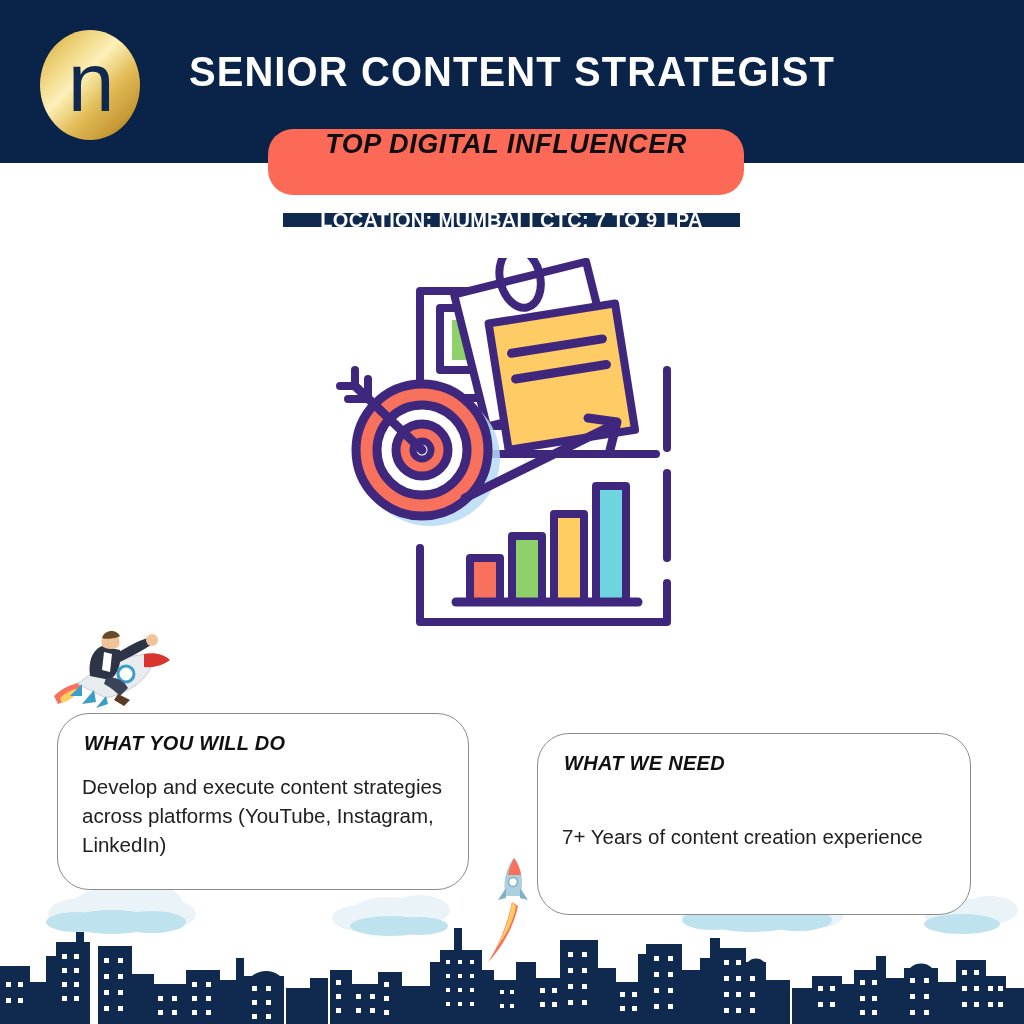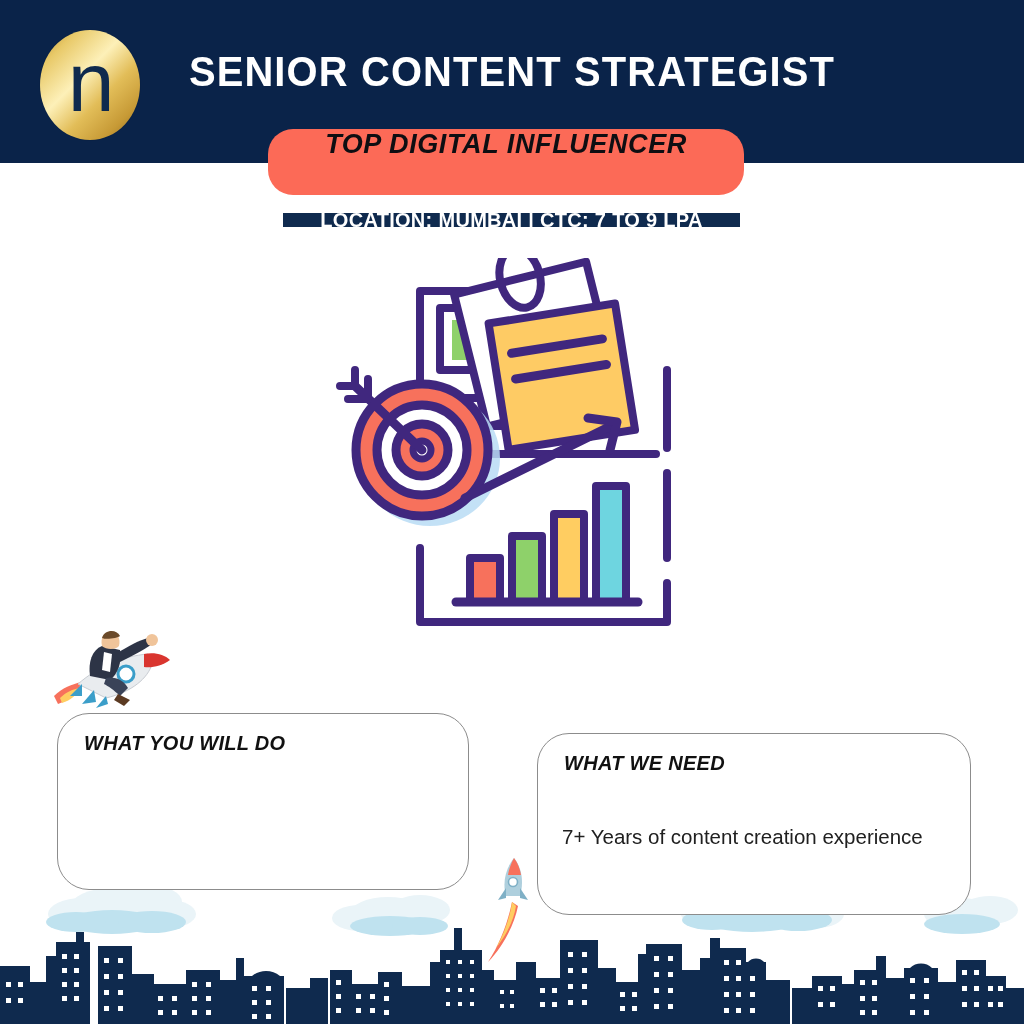--- a/index.html
+++ b/index.html
@@ -370,20 +370,21 @@
         <rect x="974" y="118" width="5" height="5"></rect>
       <rect x="988" y="102" width="5" height="5"></rect>
         <rect x="998" y="102" width="5" height="5"></rect>
       <rect x="988" y="118" width="5" height="5"></rect>
         <rect x="998" y="118" width="5" height="5"></rect>
     </g>
   </svg>
 
   <div class="card card-left">
     <div class="card-title">WHAT YOU WILL DO</div>
+    <div class="card-body">Develop and execute content strategies across platforms (YouTube, Instagram, LinkedIn)</div>
   </div>
 
   <div class="card card-right">
     <div class="card-title">WHAT WE NEED</div>
     <div class="card-body">7+ Years of content creation experience</div>
   </div>
 
 </div>
 
 </body></html>

